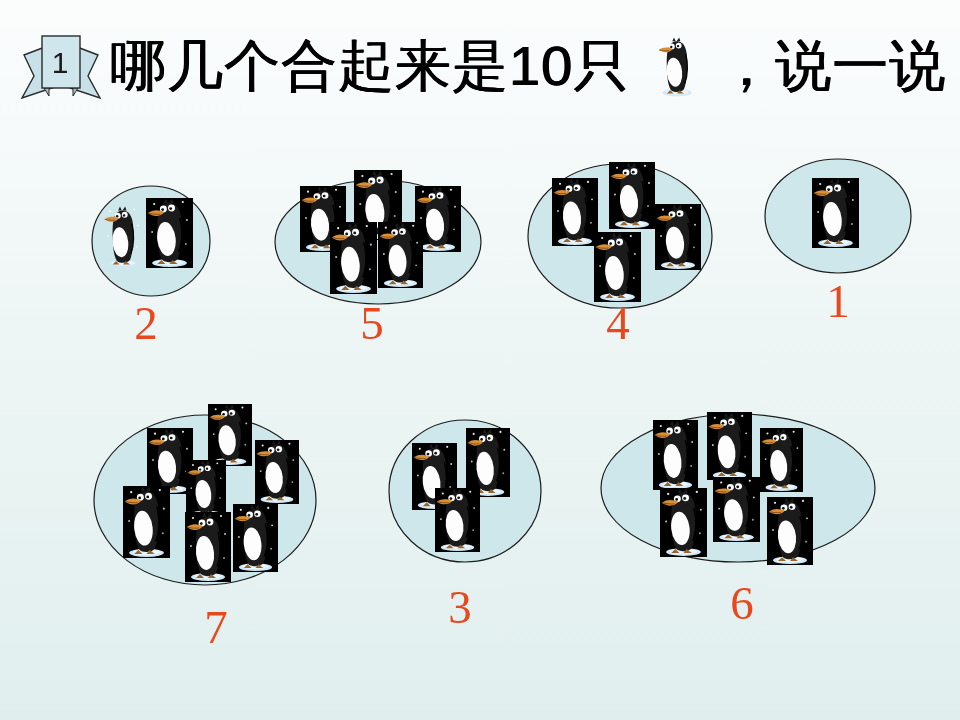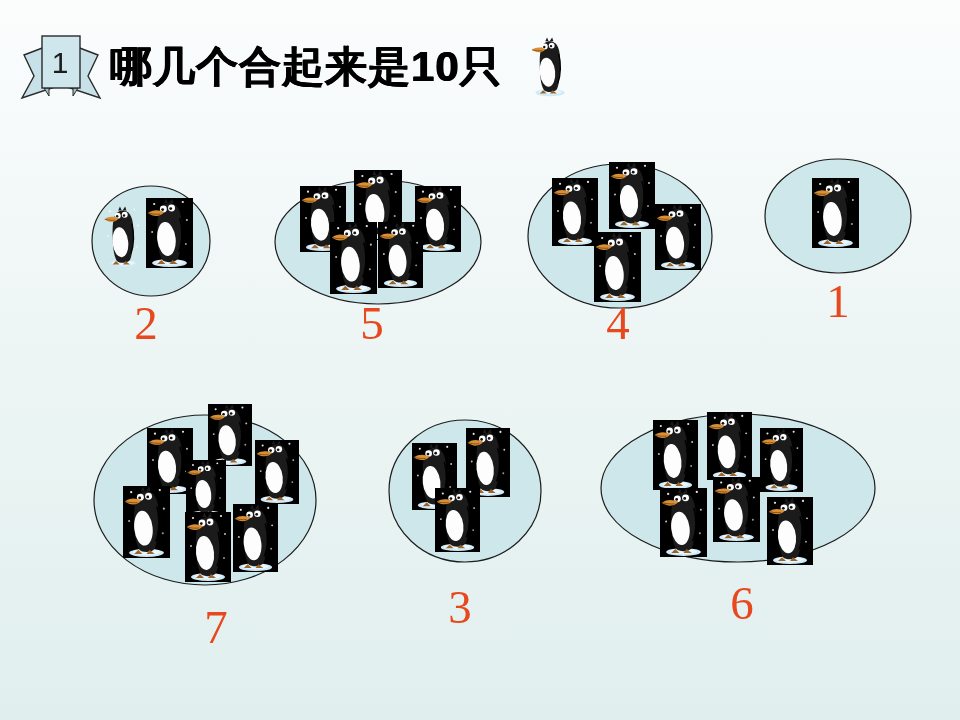--- a/index.html
+++ b/index.html
@@ -24,21 +24,21 @@
     display: flex; align-items: center; justify-content: center;
     font-size: 30px; color: #1c1c1c; font-family: "Liberation Sans", sans-serif;
   }
   
   #title {
     position: absolute; left: 110px; top: 34px; height: 66px;
     display: flex; align-items: center; white-space: nowrap;
     color: #000;
   }
   #title .t-text {
-    font-size: 42px; font-weight: 700; letter-spacing: 1px;
+    font-size: 56px; font-weight: 400; letter-spacing: 1px;
     text-shadow: 0.6px 0 0 #000, -0.6px 0 0 #000;
     font-family: "Liberation Sans", sans-serif;
   }
   #title .t-penguin { width: 54px; height: 60px; margin: 0 14px 0 20px; display: inline-block; }
   
   #stage { position: absolute; left: 0; top: 0; width: 960px; height: 720px; }
   .group { position: absolute; left: 0; top: 0; width: 960px; height: 720px; pointer-events: none; }
   .group-ellipse { position: absolute; }
   .penguin { position: absolute; }
   .penguin.boxed { background: #000; }
@@ -91,20 +91,21 @@
     <div class="badge-num">1</div>
   </div>
 
   <div id="title" style="color: rgb(0, 0, 0);">
     <span class="t-text">哪几个合起来是10只</span>
     <span class="t-penguin">
       <svg width="54" height="60" viewBox="0 0 46 70">
           <use href="#penguin-shape"></use>
         </svg>
     </span>
+    <span class="t-text">，说一说</span>
   </div>
 
   <div id="stage">
       <div class="group">
         <svg class="group-ellipse" width="120" height="112" style="left: 91px; top: 185px;">
           <ellipse cx="60" cy="56" rx="59" ry="55" fill="#cde7ea" stroke="#1c1c1c" stroke-width="1.2"></ellipse>
         </svg>
         <div class="penguin" style="left: 103px; top: 206px; width: 40px; height: 62px;">
           <svg width="40" height="62" viewBox="0 0 46 70" preserveAspectRatio="none">
             <use href="#penguin-shape"></use>

